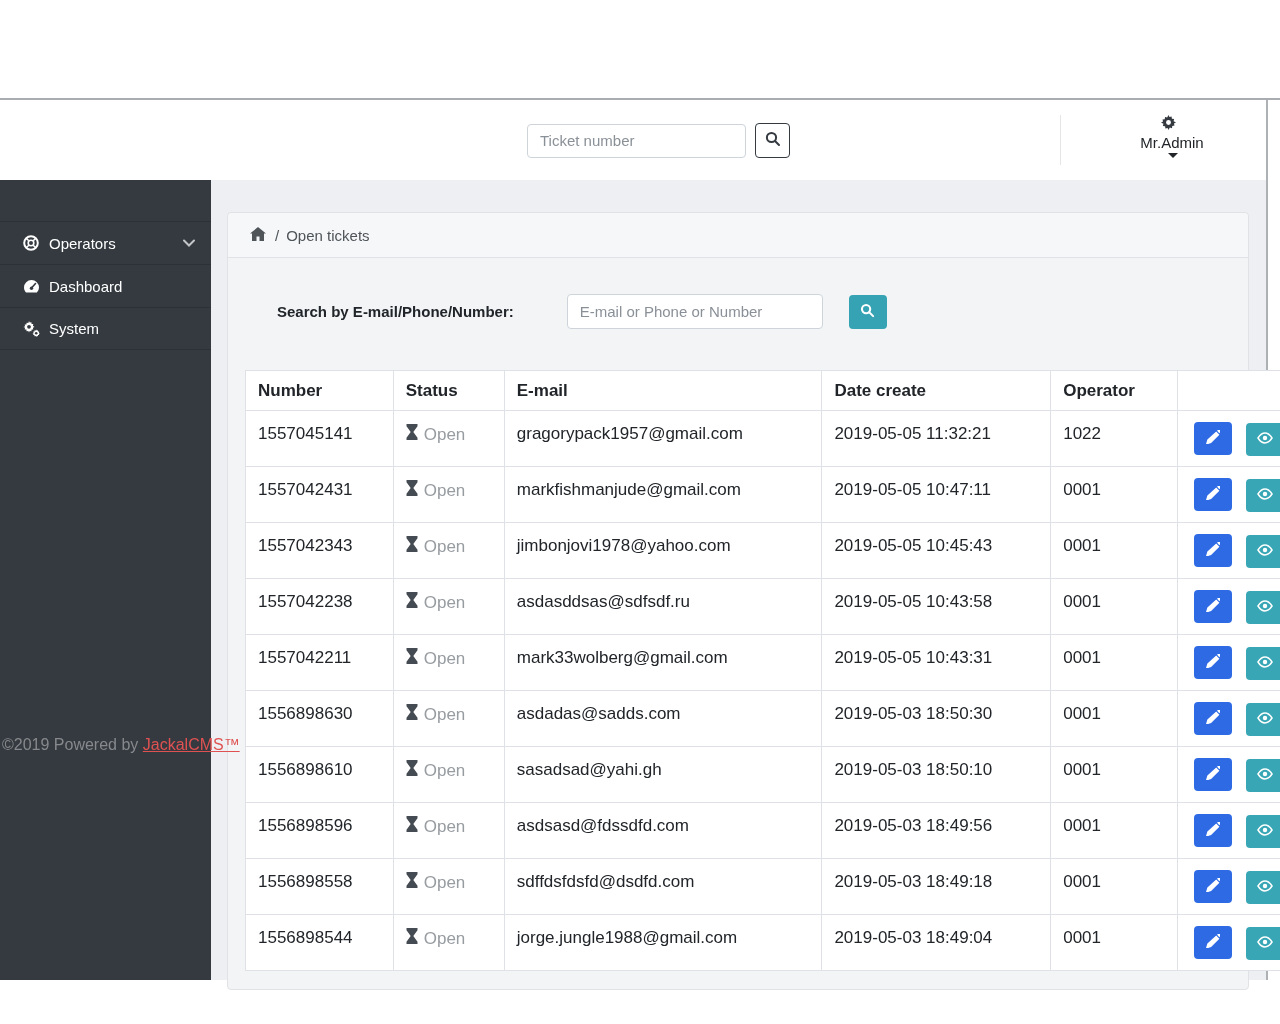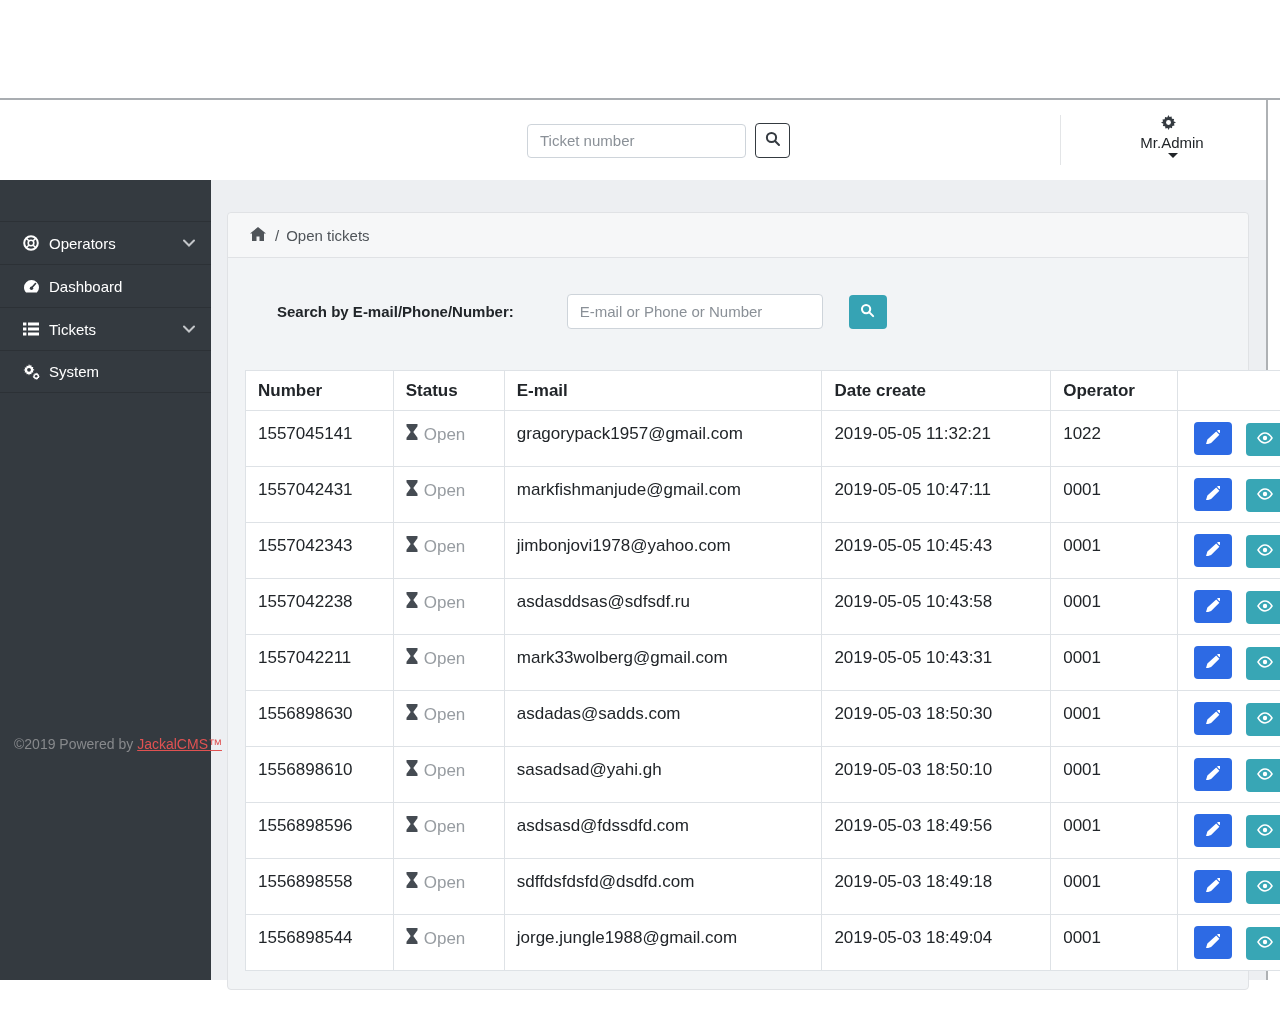--- a/index.html
+++ b/index.html
@@ -35,21 +35,21 @@
   
   .main { display:flex; height:800px; background:#edeff2; }
 
   .sidebar { position:relative; width:211px; min-width:211px; background:#343a40; }
   .side-menu { margin-top:41px; }
   .side-item { display:flex; align-items:center; height:43px; padding-left:22px; padding-right:16px;
     color:#fff; font-size:15px; cursor:pointer; border-top:1px solid #2c3136; }
   .side-item:last-child { border-bottom:1px solid #2c3136; }
   .side-item .s-icon { width:18px; display:flex; justify-content:center; margin-right:9px; }
   .side-item .chev { margin-left:auto; display:flex; }
-  .side-footer { position:absolute; left:14px; top:556px; font-size:14px; color:#87898c; white-space:nowrap; }
+  .side-footer { position:absolute; left:2px; top:556px; font-size:16px; color:#87898c; white-space:nowrap; }
   .side-footer a { color:#e05252; text-decoration:underline; cursor:pointer; }
 
   .content { flex:1; padding:32px 19px 0 16px; }
   .card { width:1022px; background:#f2f4f6; border:1px solid #e0e2e5; border-radius:4px; min-height:768px; }
   .card-header { height:45px; background:#f6f7f8; border-bottom:1px solid #e0e2e5;
     border-radius:4px 4px 0 0; display:flex; align-items:center; padding-left:22px;
     font-size:15px; color:#4f5459; }
   .crumb-sep { margin:0 7px 0 9px; color:#4f5459; }
   .card-body { padding:36px 17px 18px 17px; }
 
@@ -136,38 +136,20 @@
           <span class="s-icon">
             <svg width="17" height="15" viewBox="0 0 17 15">
               <path d="M8.5 1a7.5 7.5 0 0 0-7.5 7.5c0 2 .8 3.8 2.1 5.1h10.8a7.47 7.47 0 0 0 2.1-5.1A7.5 7.5 0 0 0 8.5 1z" fill="#fff"></path>
               <line x1="8.5" y1="9" x2="12.5" y2="4.5" stroke="#343a40" stroke-width="1.6" stroke-linecap="round"></line>
               <circle cx="8.5" cy="9.3" r="1.7" fill="#343a40"></circle>
             </svg>
           </span>
           <span>Dashboard</span>
         </div>
 
-        <div class="side-item">
-          <span class="s-icon">
-            <svg width="16" height="14" viewBox="0 0 16 14">
-              <rect x="0" y="0.5" width="3.4" height="3" fill="#fff"></rect>
-                <rect x="5" y="0.5" width="11" height="3" fill="#fff"></rect>
-              <rect x="0" y="5.5" width="3.4" height="3" fill="#fff"></rect>
-                <rect x="5" y="5.5" width="11" height="3" fill="#fff"></rect>
-              <rect x="0" y="10.5" width="3.4" height="3" fill="#fff"></rect>
-                <rect x="5" y="10.5" width="11" height="3" fill="#fff"></rect>
-            </svg>
-          </span>
-          <span>Tickets</span>
-          <span class="chev">
-            <svg width="12" height="8" viewBox="0 0 12 8">
-                <polyline points="1,1.5 6,6.5 11,1.5" fill="none" stroke="#c3c6c9" stroke-width="2" stroke-linecap="round"></polyline>
-              </svg>
-          </span>
-        </div>
 
         <div class="side-item">
           <span class="s-icon">
             <svg width="17" height="16" viewBox="0 0 17 16">
               <g>
                 <path fill="#fff" d="M6 0l.7 1.6 1.7-.4 .2 1.7 1.7 .2-.4 1.7L11.5 6l-1.6 .7 .4 1.7-1.7 .2-.2 1.7-1.7-.4L6 11.5l-.7-1.6-1.7 .4-.2-1.7-1.7-.2 .4-1.7L.5 6l1.6-.7-.4-1.7 1.7-.2 .2-1.7 1.7 .4z"></path>
                 <circle cx="6" cy="5.8" r="1.9" fill="#343a40"></circle>
               </g>
               <g transform="translate(9.5,8.5)">
                 <path fill="#fff" d="M3.7 0l.5 1.1 1.2-.3 .1 1.2 1.2 .1-.3 1.2 1.1 .5-1.1 .5 .3 1.2-1.2 .1-.1 1.2-1.2-.3-.5 1.1-.5-1.1-1.2 .3-.1-1.2-1.2-.1 .3-1.2L0 3.8l1.1-.5-.3-1.2 1.2-.1 .1-1.2 1.2 .3z"></path>

